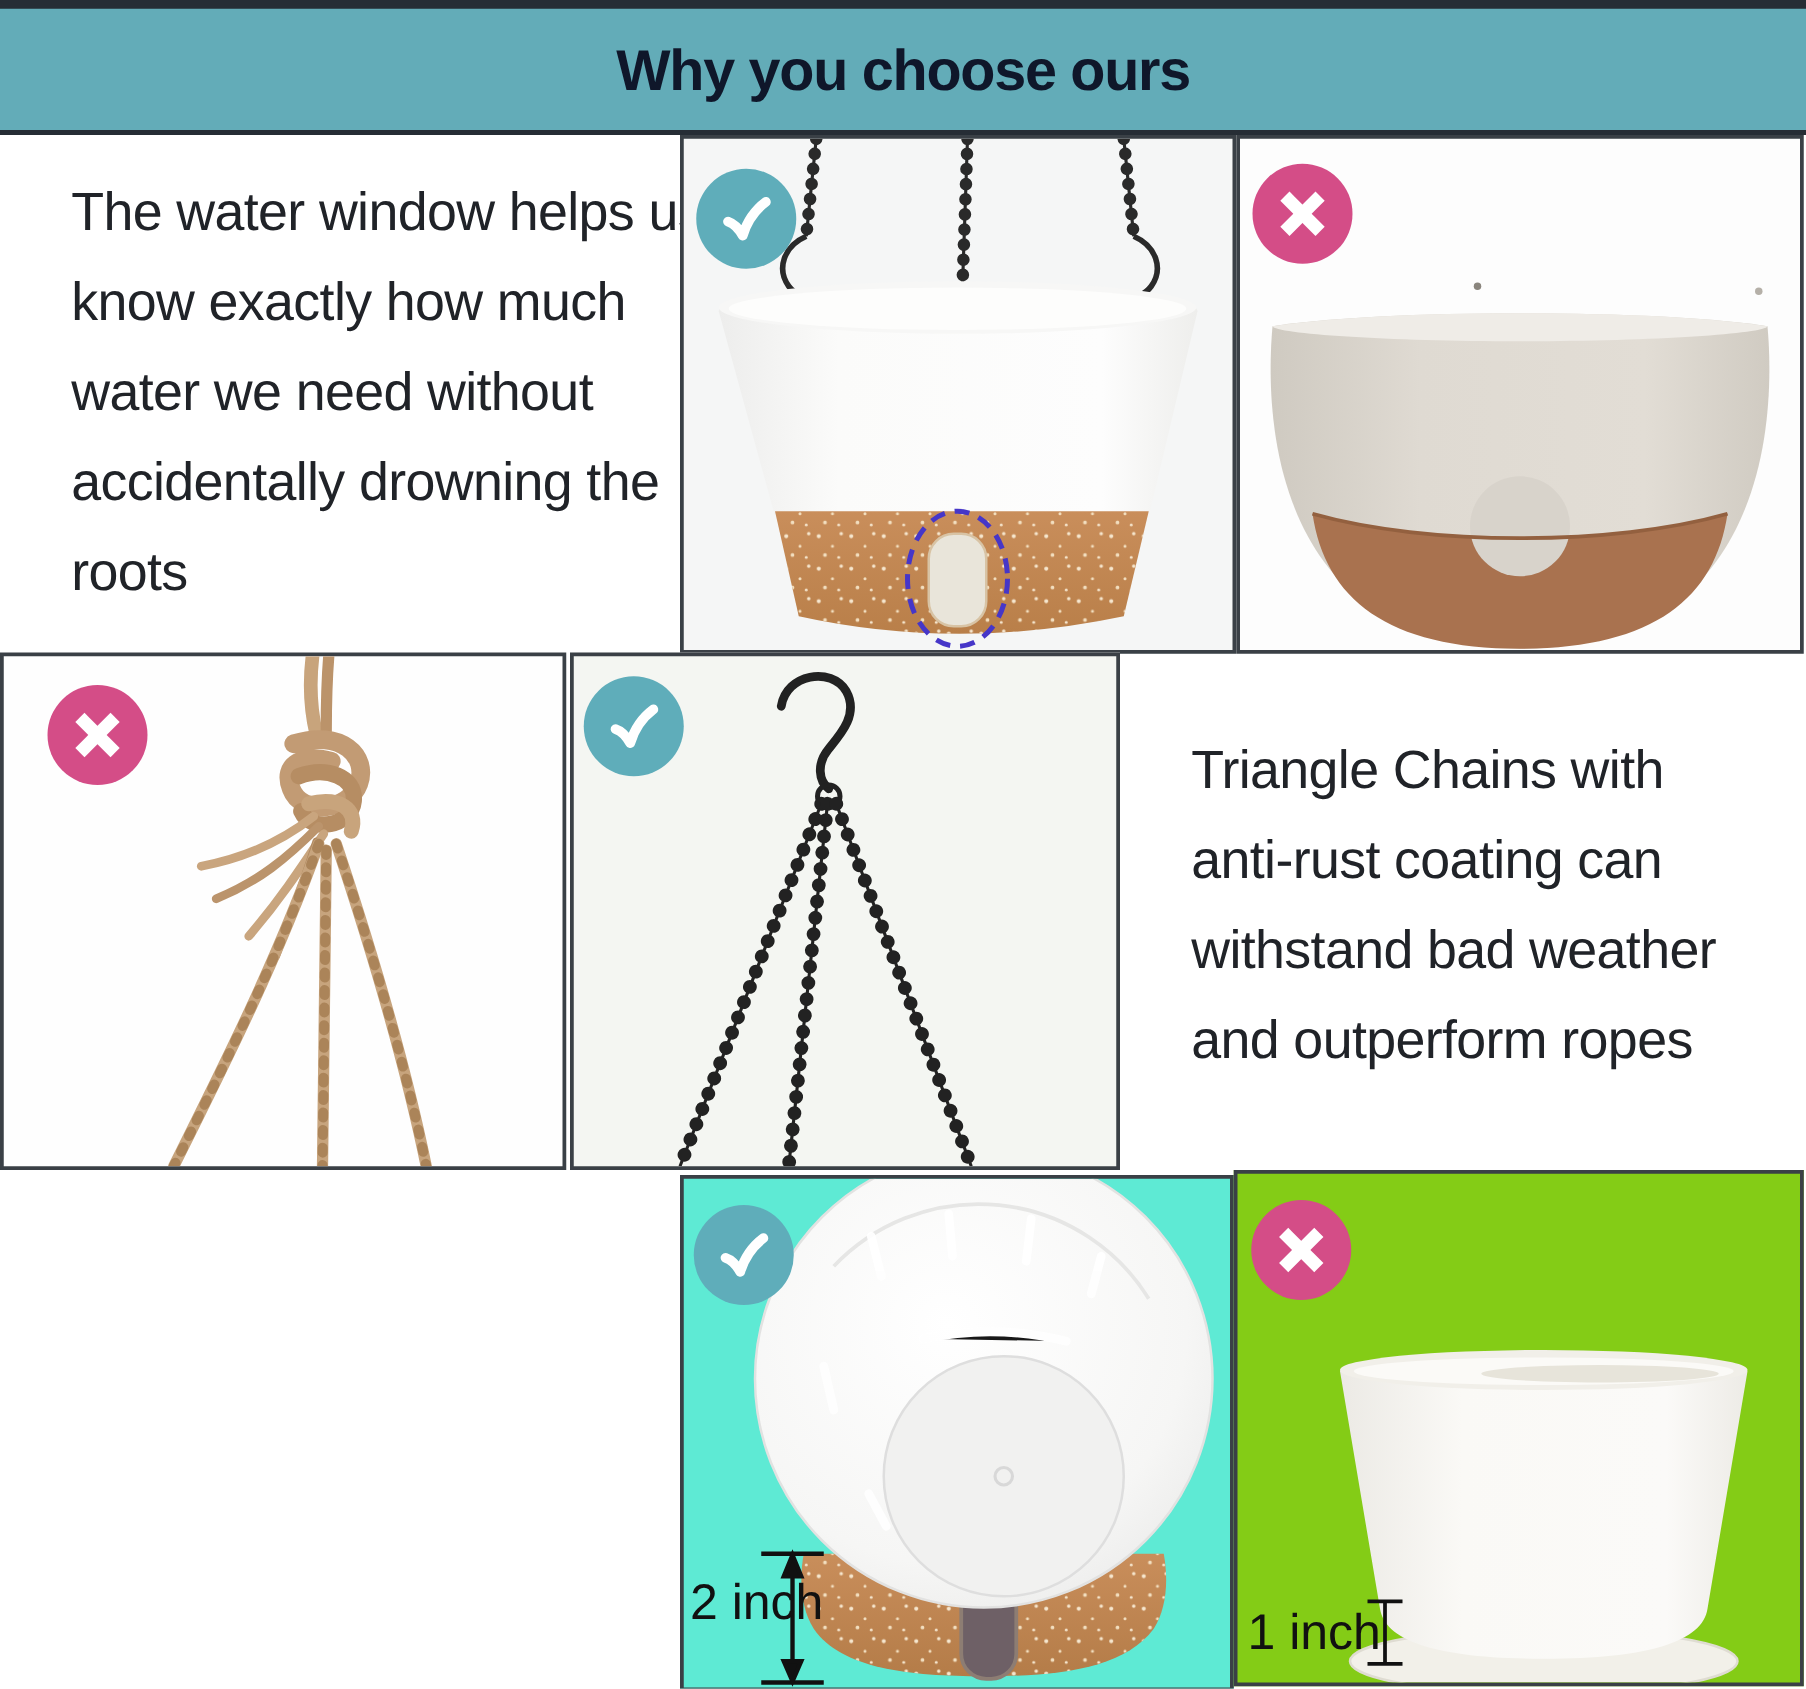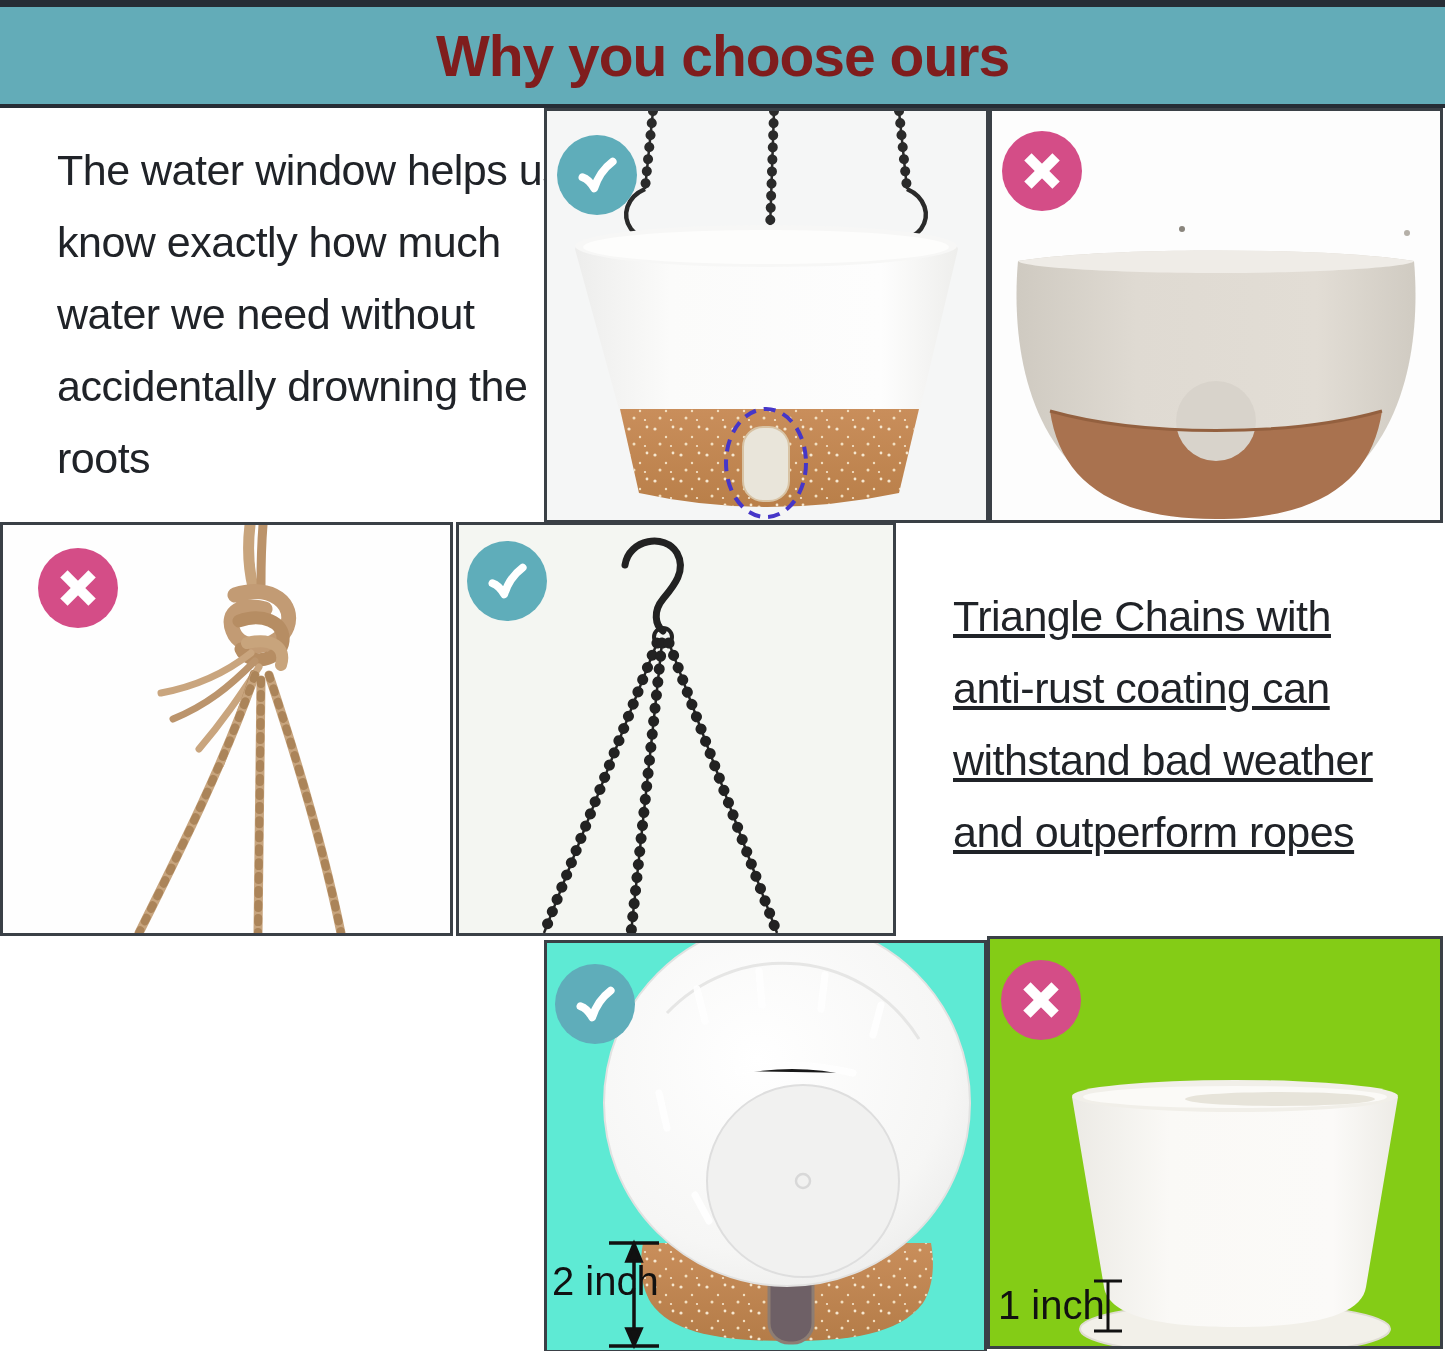--- a/index.html
+++ b/index.html
@@ -8,21 +8,21 @@
     background:#ffffff; font-family:"Liberation Sans", sans-serif; color:#202328;
   }
   
   .banner{
     position:absolute; left:0; top:0; width:1445px; height:108px;
     background:#63acb8; box-sizing:border-box;
     border-top:7px solid #262d35; border-bottom:4px solid #262d35;
     display:flex; align-items:center; justify-content:center;
   }
   .banner-title{
-    font-size:57px; font-weight:700; color:#7f1d1d; letter-spacing:-1px;
+    font-size:46px; font-weight:700; color:#0f172a; letter-spacing:-1px;
   }
   
   .panel{
     position:absolute; box-sizing:border-box; border:3px solid #3a4046;
     overflow:hidden; background:#ffffff;
   }
   #p-r1-mid  { left:544px; top:108px; width:445px; height:415px; background:#f5f6f6; }
   #p-r1-right{ left:989px; top:108px; width:454px; height:415px; background:#fdfdfd; }
   #p-r2-left { left:0px;   top:522px; width:453px; height:414px; background:#fefefe; }
   #p-r2-mid  { left:456px; top:522px; width:440px; height:414px; background:#f4f6f2; }
@@ -35,21 +35,21 @@
     display:flex; align-items:center; justify-content:center;
   }
   .badge.check{ background:#5fadba; }
   .badge.cross{ background:#d44d87; }
   
   .copy{
     position:absolute; white-space:pre-line; font-size:43px; line-height:72px;
     color:#202328; letter-spacing:-0.5px;
   }
   #t1{ left:25px;  top:134px; width:516px;margin-left:32px; }
-  #t2{ left:953px; top:580px; width:486px;text-decoration:underline; }
+  #t2{ left:953px; top:580px; width:486px; }
   #t3{ left:28px;  top:970px; width:516px; }
 </style>
 </head>
 <body>
 
 <div id="stage">
 
   <div class="banner">
     <div class="banner-title">Why you choose ours</div>
   </div>

